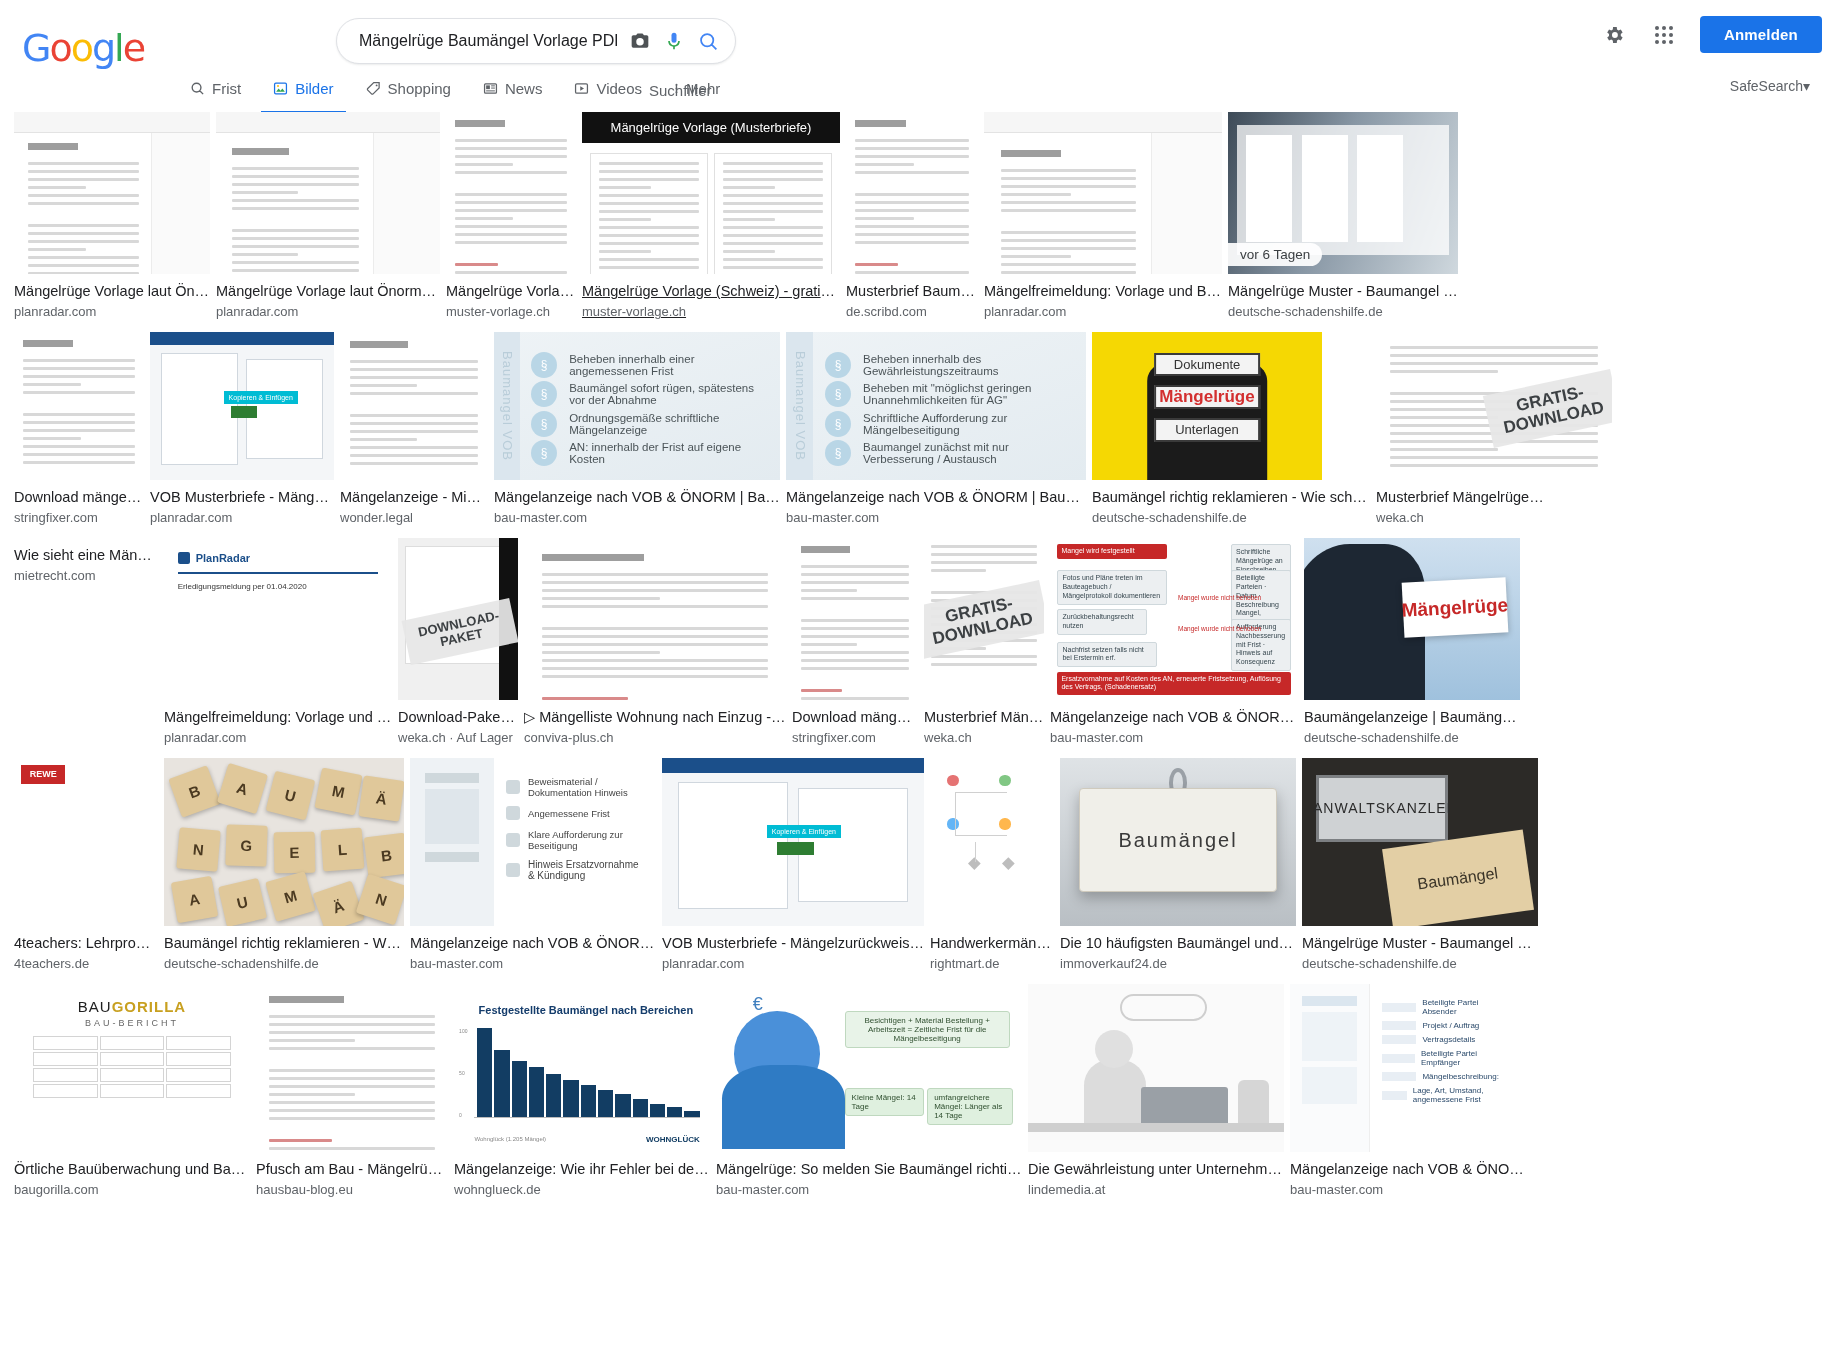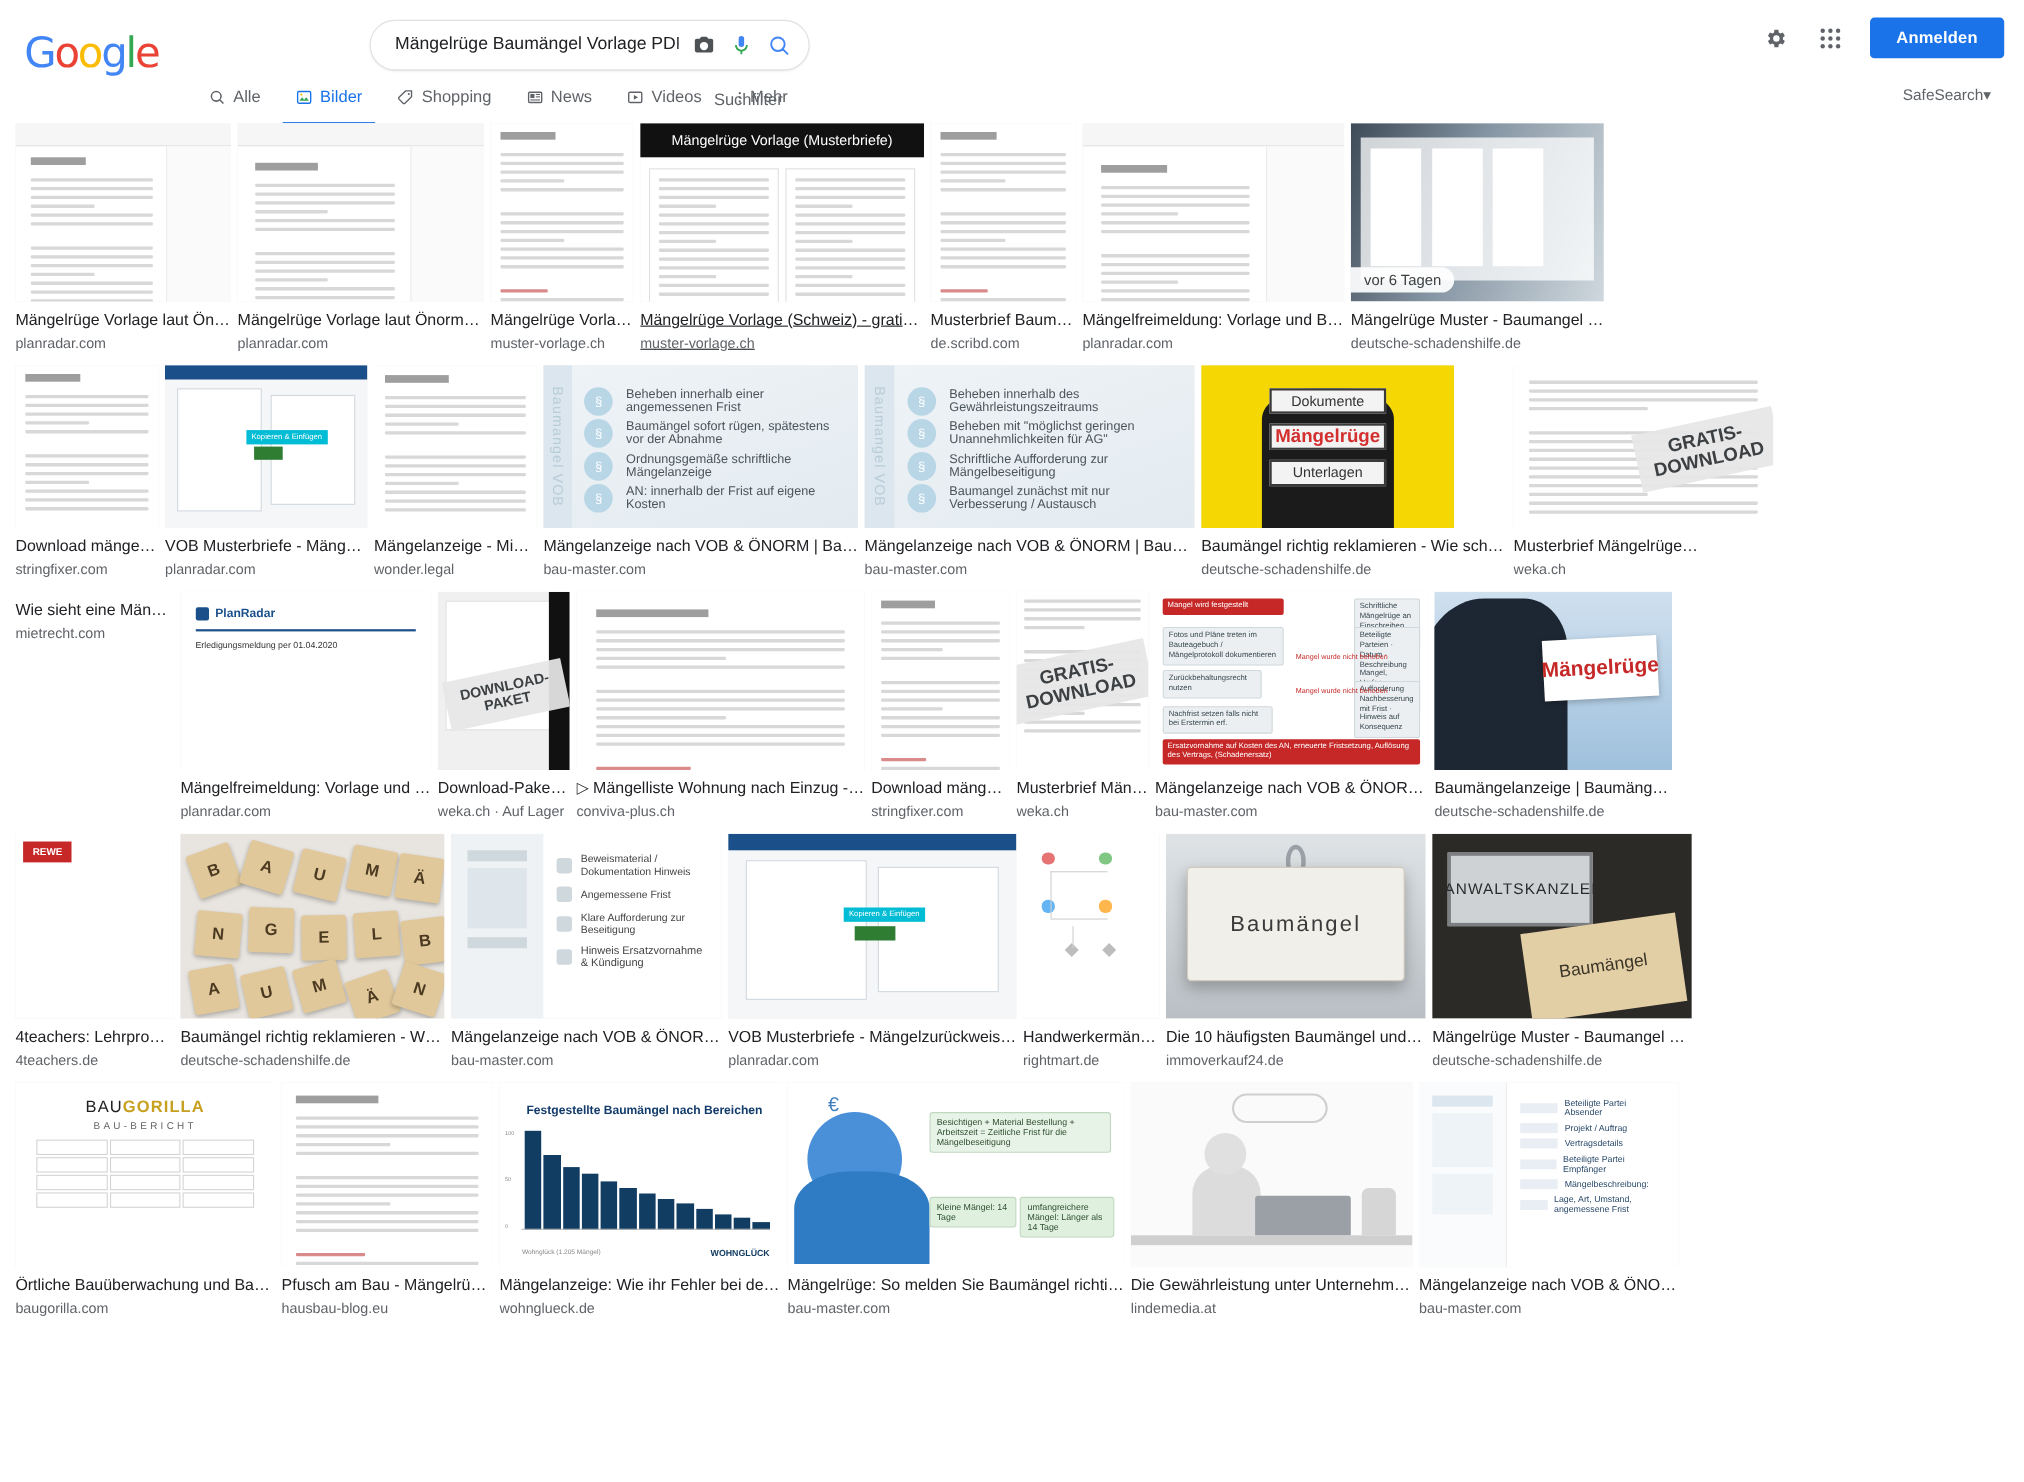--- a/index.html
+++ b/index.html
@@ -168,21 +168,21 @@
 
   
   .eur { width:100%; height:100%; background:#fff; position:relative; }
   .eur .ball { position:absolute; left:6%; top:16%; width:28%; padding-bottom:28%;
                background:#4a90d9; border-radius:50%; }
   .eur .body { position:absolute; left:2%; bottom:2%; width:40%; height:50%;
                background:#2f7bc4; border-radius:40% 40% 0 0; }
   .eur .euro { position:absolute; left:12%; top:6%; font-size:18px; color:#3f7fbf; }
   .eur .bx { position:absolute; right:4%; background:#e8f3e8; border:1px solid #bfd8bf;
              font-size:8px; color:#2f4f2f; padding:4px 6px; border-radius:3px; }
-  .eur .bx1 { top:16%; width:54%; }
+  .eur .bx1 { top:16%; width:54%;text-align:center; }
   .eur .bx3 { top:62%; width:26%; right:32%; background:#dff0df; }
   .eur .bx4 { top:62%; width:28%; right:3%; background:#dff0df; }
 
   
   .desk { width:100%; height:100%; background:#fafafa; position:relative; }
   .desk .table { position:absolute; left:0; right:0; bottom:12%; height:5%; background:#cfcfcf; }
   .desk .lap { position:absolute; left:44%; bottom:17%; width:34%; height:22%;
                background:#9aa0a6; border-radius:3px 3px 0 0; }
   .desk .man { position:absolute; left:22%; bottom:17%; width:24%; height:38%;
                background:#dcdcdc; border-radius:40% 40% 0 0; }
@@ -267,21 +267,21 @@
         </div>
     </div>
     <div class="signin">Anmelden</div>
   </div>
 
   <div class="tabs">
     <div class="tab">
       <svg width="15" height="15" viewBox="0 0 24 24">
           <path fill="none" stroke="#5f6368" stroke-width="2.2" d="M10.5 3.5a7 7 0 1 0 0 14 7 7 0 0 0 0-14zM15.6 15.6L21 21"></path>
         </svg>
-      <span>Alle</span>
+      <span>Frist</span>
     </div>
     <div class="tab active">
       <svg width="15" height="15" viewBox="0 0 24 24">
         <rect x="2.5" y="3.5" width="19" height="17" rx="2" fill="none" stroke="#1a73e8" stroke-width="2"></rect>
         <path fill="#34A853" d="M5 17l4-5 3 3.5L15 12l4 5z"></path>
         <circle cx="8" cy="8" r="1.6" fill="#FBBC05"></circle>
       </svg>
       <span>Bilder</span>
     </div>
     <div class="tab">

